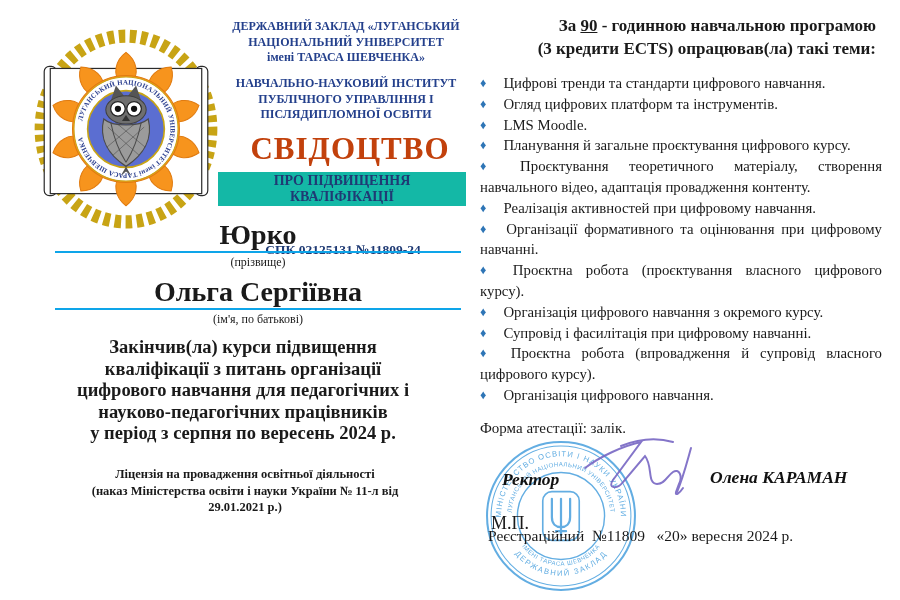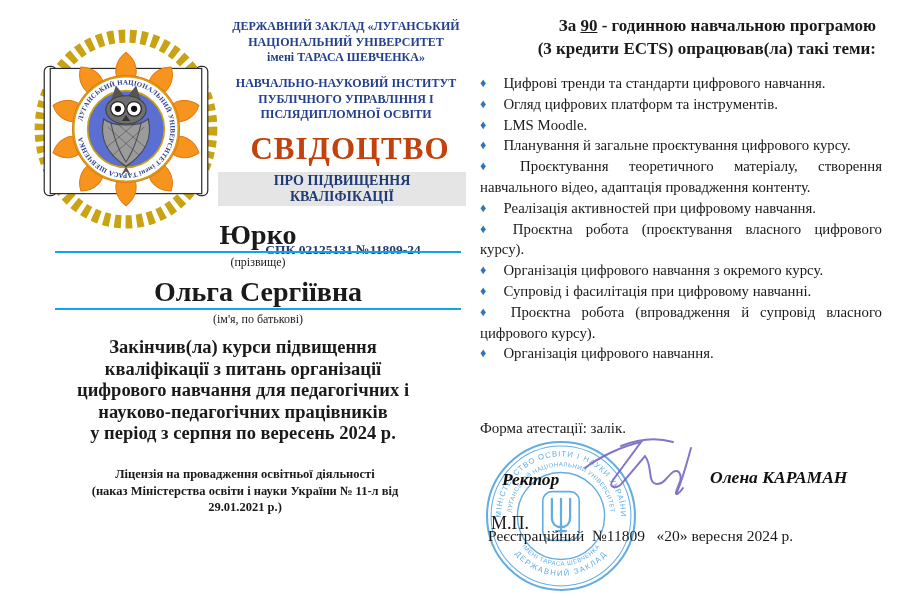--- a/index.html
+++ b/index.html
@@ -8,21 +8,21 @@
     font-family:"Liberation Serif", serif;color:#1a1a1a;overflow:hidden;
   }
   
   .inst-block{position:absolute;left:228px;width:236px;text-align:center;
     font-weight:bold;font-size:12px;line-height:15.5px;color:#24408c;font-family:Liberation Serif, serif;}
   .inst-1{top:19px;}
   .inst-2{top:76px;}
   .title{position:absolute;left:230px;top:131px;width:240px;text-align:center;
     font-size:31px;font-weight:bold;color:#c2410c;letter-spacing:1px;}
   .subtitle-wrap{position:absolute;left:218px;top:172px;width:248px;text-align:center;}
-  .subtitle{display:inline-block;background:#e5e5e5;color:#1f3a74;
+  .subtitle{display:inline-block;background:#14b8a6;color:#1f3a74;
     font-weight:bold;font-size:14px;padding:1px 3px;}
   .serial{position:absolute;left:223px;top:195px;width:240px;text-align:center;
     color:#1f3a74;font-weight:bold;font-size:13.5px;margin-top:47px;}
   .names{position:absolute;left:55px;top:220px;width:406px;text-align:center;}
   .name-row{font-size:28px;font-weight:bold;border-bottom:2px solid #0ea5e9;
     padding-bottom:1px;line-height:30px;}
   .name-caption{font-size:12px;margin:2px 0 7px 0;}
   .body-par{position:absolute;left:40px;top:337px;width:406px;text-align:center;
     font-weight:bold;font-size:18.5px;line-height:21.5px;}
   .license{position:absolute;left:76px;top:466px;width:338px;text-align:center;
@@ -146,20 +146,21 @@
     <div>(3 кредити ECTS) опрацював(ла) такі теми:</div>
   </div>
 
   <div class="topics">
     <div class="topic"><span class="bullet">♦</span><span>Цифрові тренди та стандарти цифрового навчання.</span></div>
     <div class="topic"><span class="bullet">♦</span><span>Огляд цифрових платформ та інструментів.</span></div>
     <div class="topic"><span class="bullet">♦</span><span>LMS Moodle.</span></div>
     <div class="topic"><span class="bullet">♦</span><span>Планування й загальне проєктування цифрового курсу.</span></div>
     <div class="topic"><span class="bullet">♦</span><span>Проєктування теоретичного матеріалу, створення навчального відео, адаптація провадження контенту.</span></div>
     <div class="topic"><span class="bullet">♦</span><span>Реалізація активностей при цифровому навчання.</span></div>
+    <div class="topic"><span class="bullet">♦</span><span>Організації формативного та оцінювання при цифровому навчанні.</span></div>
     <div class="topic"><span class="bullet">♦</span><span>Проєктна робота (проєктування власного цифрового курсу).</span></div>
     <div class="topic"><span class="bullet">♦</span><span>Організація цифрового навчання з окремого курсу.</span></div>
     <div class="topic"><span class="bullet">♦</span><span>Супровід і фасилітація при цифровому навчанні.</span></div>
     <div class="topic"><span class="bullet">♦</span><span>Проєктна робота (впровадження й супровід власного цифрового курсу).</span></div>
     <div class="topic"><span class="bullet">♦</span><span>Організація цифрового навчання.</span></div>
   </div>
 
   <div class="attestation">Форма атестації: залік.</div>
 
   <svg class="stamp" width="152" height="152" viewBox="0 0 150 150">

